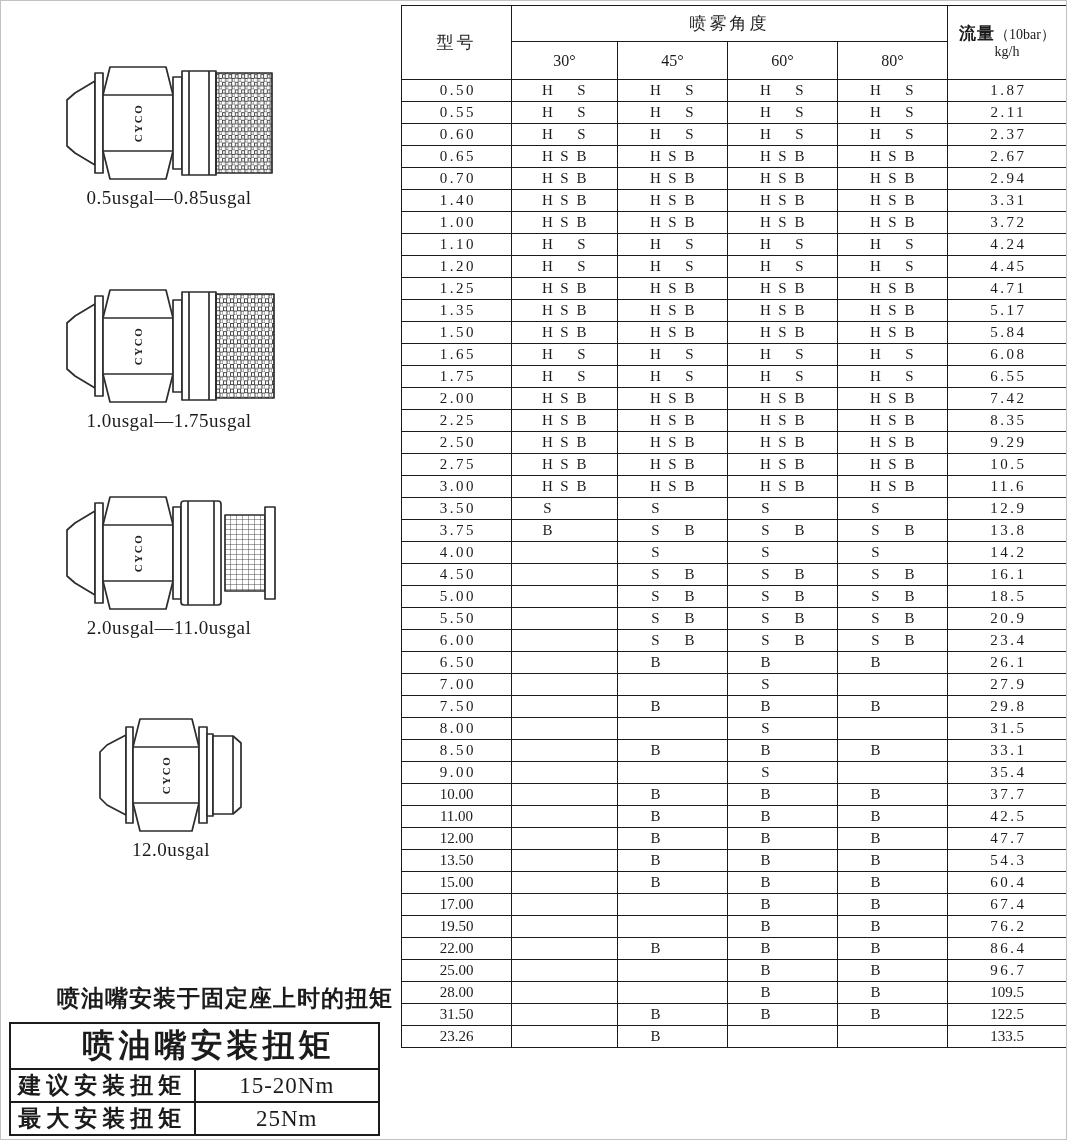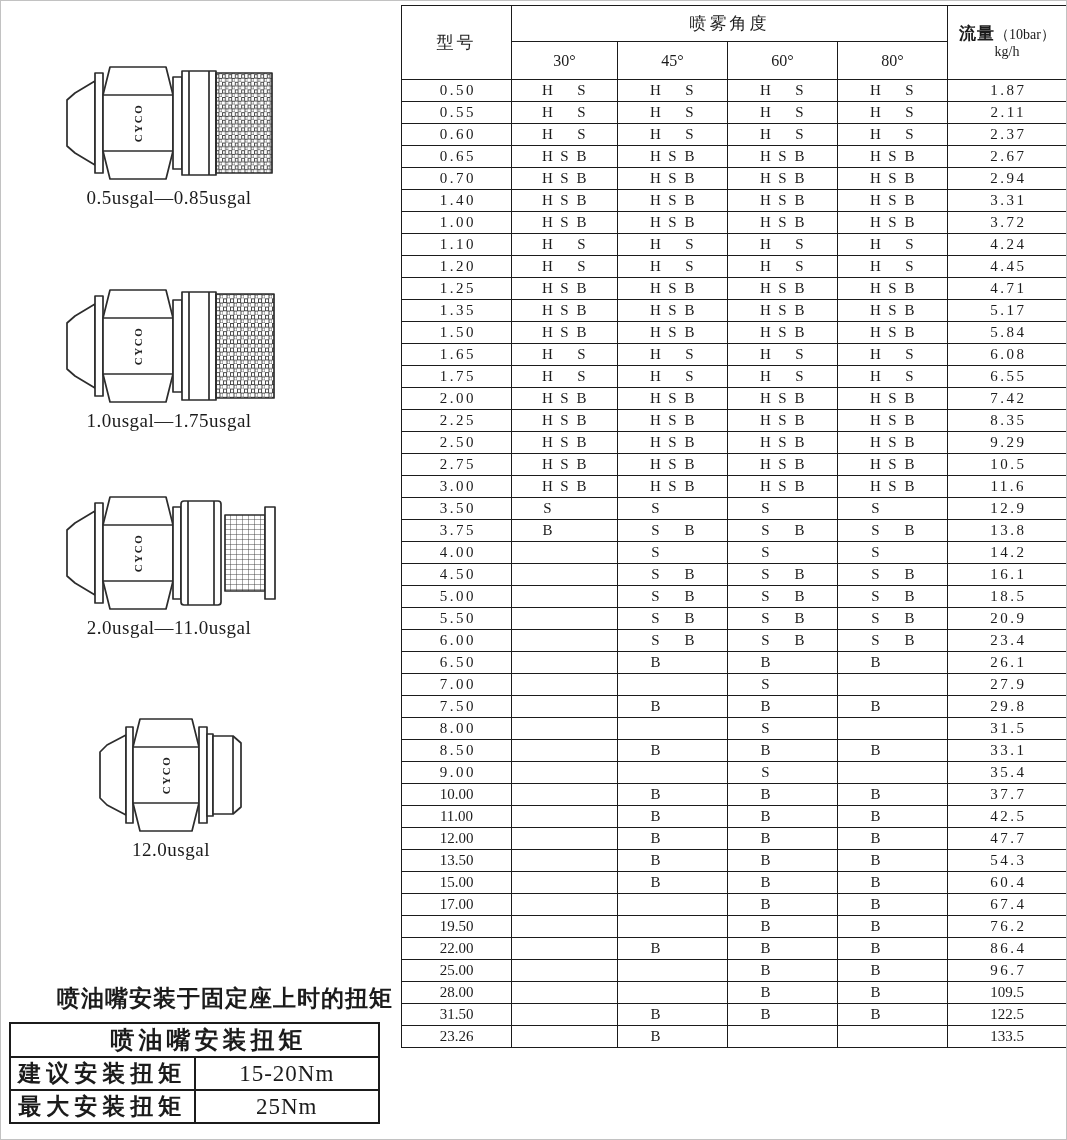--- a/index.html
+++ b/index.html
@@ -38,21 +38,21 @@
     position:absolute; left:0px; top:982px; width:392px; text-align:right;
     font-weight:bold; font-size:23px; letter-spacing:1px;
   }
   table.torque {
     position:absolute; left:8px; top:1021px; width:371px;
     border-collapse:collapse; table-layout:fixed;
   }
   table.torque th, table.torque td {
     border:2px solid #1b1b1b; text-align:center; vertical-align:middle; padding:0;
   }
-  table.torque th.hdr { height:28px; font-size:24px; font-weight:bold; letter-spacing:4px;padding-left:28px; }
+  table.torque th.hdr { height:28px; font-size:32px; font-weight:bold; letter-spacing:4px;padding-left:28px; }
   table.torque td.lbl { height:28px; font-size:23px; font-weight:bold; letter-spacing:5px; width:194px; }
   table.torque td.val { font-size:23px; letter-spacing:1px; }
 </style>
 </head>
 <body>
 
 <div class="page">
 
   <figure class="fig" style="left:58px; top:58px; width:220px;">
     <svg width="214" height="128" viewBox="0 0 214 128">

